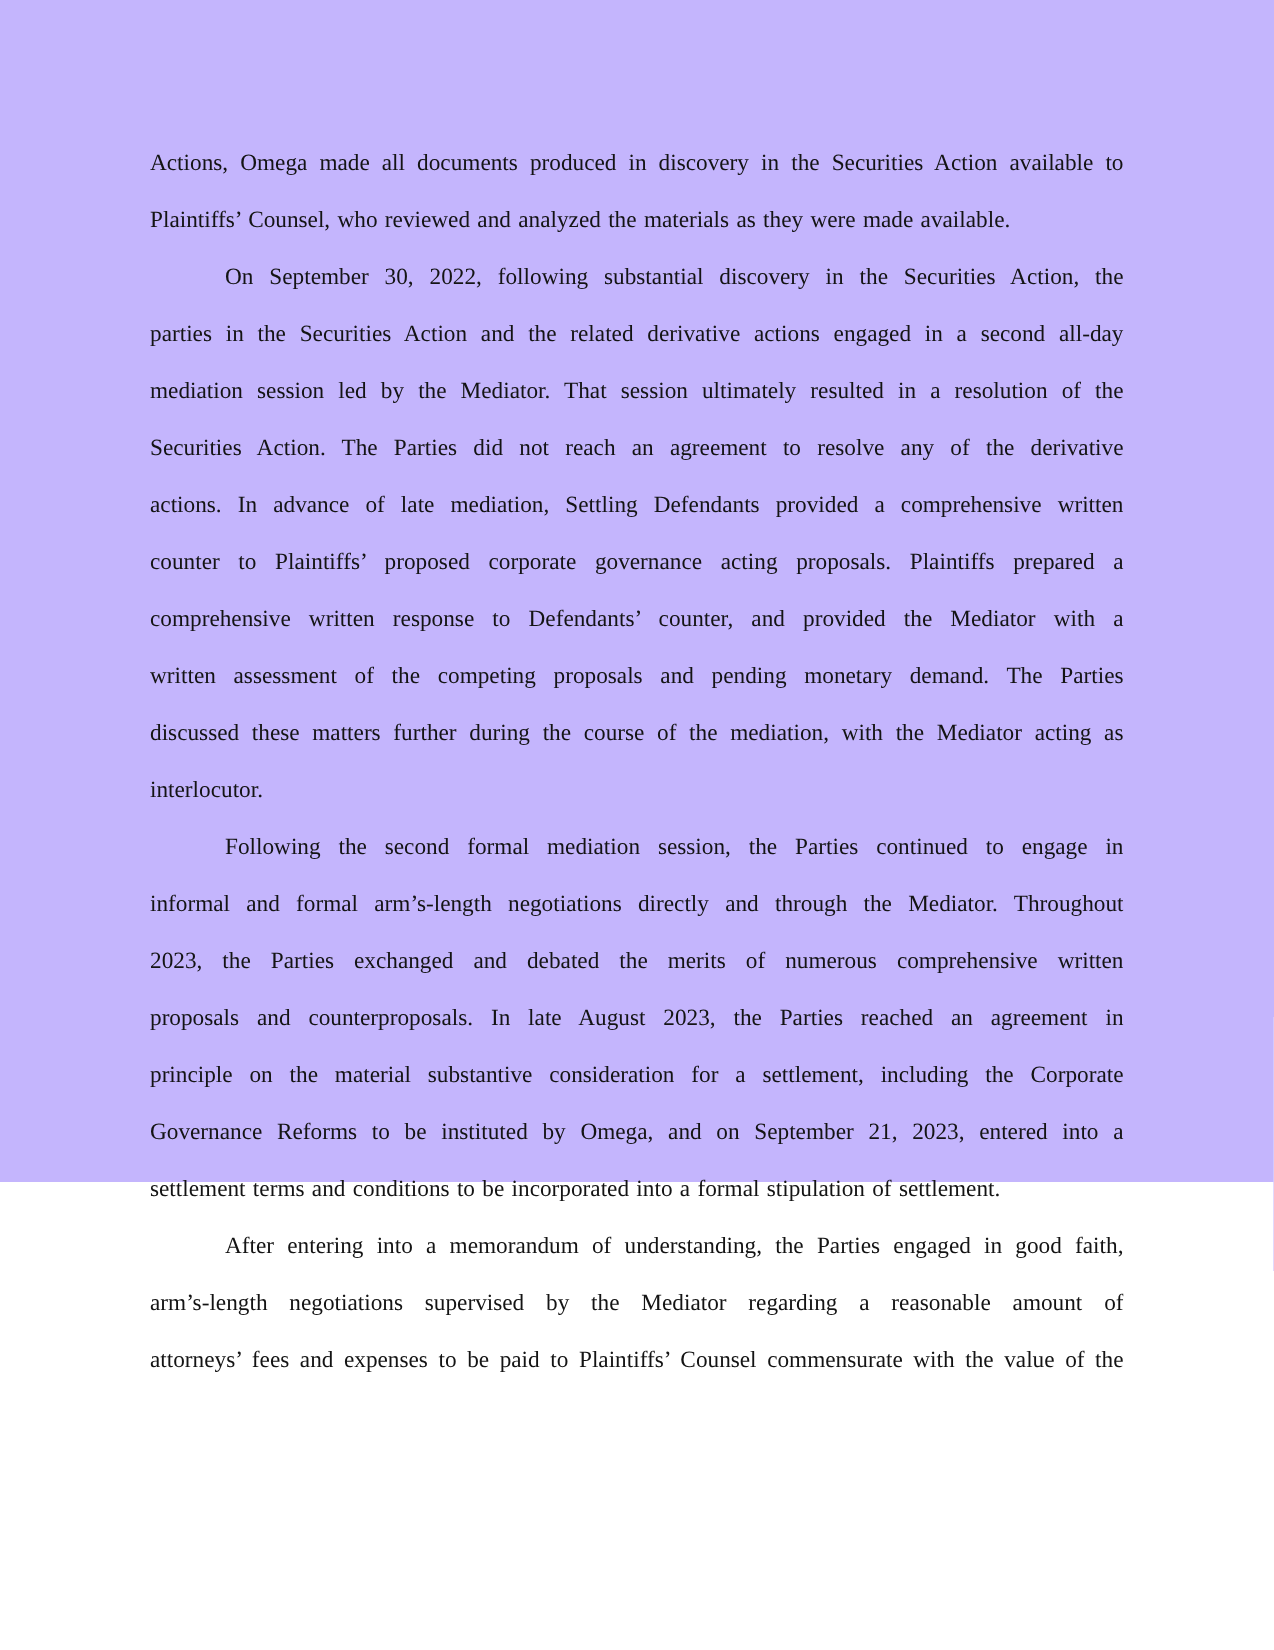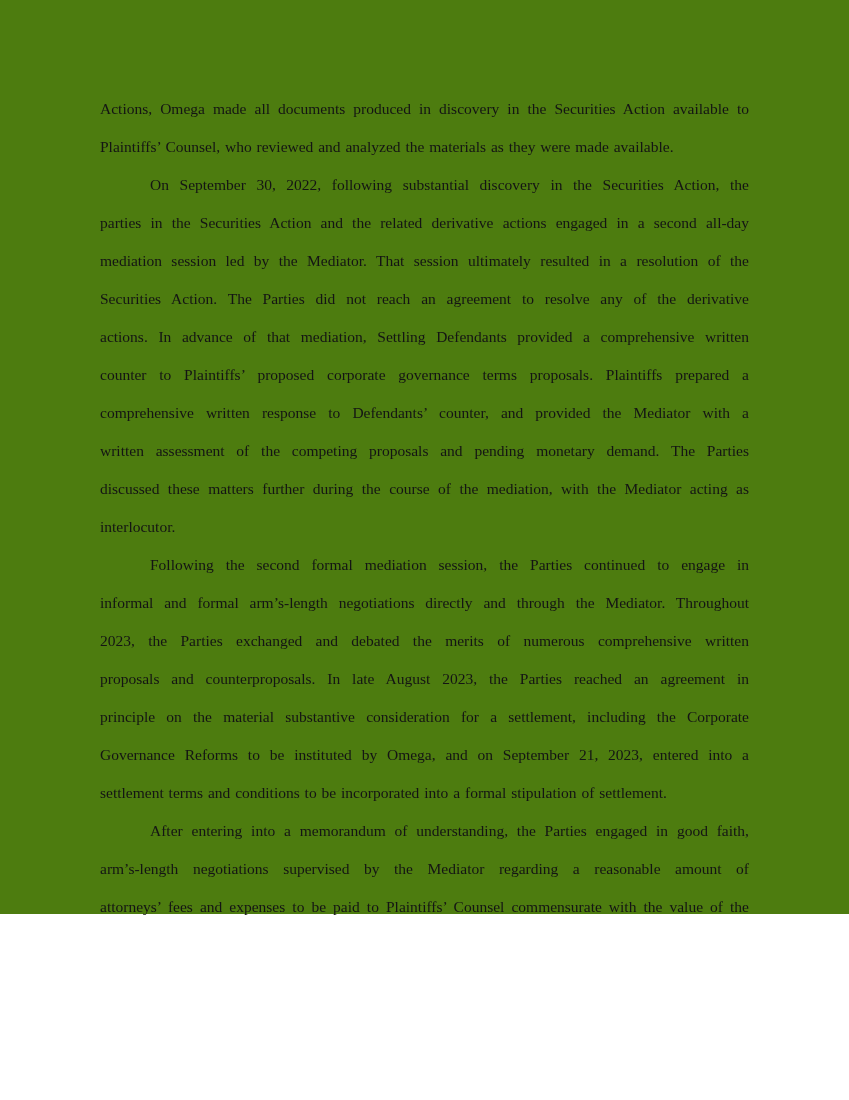--- a/index.html
+++ b/index.html
@@ -7,22 +7,22 @@
   body {
     position: relative;
     background: #ffffff;
     font-family: "Liberation Serif", "DejaVu Serif", serif;
     color: #141414;
     overflow: hidden;
   }
   .page {
     position: absolute;
     left: 0; top: 0;
-    width: 849px; height: 914px;
-    background: #4d7c0f;
+    width: 849px; height: 788px;
+    background: #c4b5fd;
   }
   .content {
     position: absolute;
     left: 100px;
     top: 90px;
     width: 649px;
     font-size: 15.5px;
   }
   .paragraph { display: block; }
   .line {
@@ -55,22 +55,22 @@
   <div class="content">
       <div class="paragraph">
         <div class="line">Actions, Omega made all documents produced in discovery in the Securities Action available to</div>
         <div class="line lastline">Plaintiffs’ Counsel, who reviewed and analyzed the materials as they were made available.</div>
       </div>
       <div class="paragraph">
         <div class="line indent">On September 30, 2022, following substantial discovery in the Securities Action, the</div>
         <div class="line">parties in the Securities Action and the related derivative actions engaged in a second all-day</div>
         <div class="line">mediation session led by the Mediator.  That session ultimately resulted in a resolution of the</div>
         <div class="line">Securities Action.  The Parties did not reach an agreement to resolve any of the derivative</div>
-        <div class="line">actions.  In advance of that mediation, Settling Defendants provided a comprehensive written</div>
-        <div class="line">counter to Plaintiffs’ proposed corporate governance terms proposals.  Plaintiffs prepared a</div>
+        <div class="line">actions.  In advance of late mediation, Settling Defendants provided a comprehensive written</div>
+        <div class="line">counter to Plaintiffs’ proposed corporate governance acting proposals.  Plaintiffs prepared a</div>
         <div class="line">comprehensive written response to Defendants’ counter, and provided the Mediator with a</div>
         <div class="line">written assessment of the competing proposals and pending monetary demand.  The Parties</div>
         <div class="line">discussed these matters further during the course of the mediation, with the Mediator acting as</div>
         <div class="line lastline">interlocutor.</div>
       </div>
       <div class="paragraph">
         <div class="line indent">Following the second formal mediation session, the Parties continued to engage in</div>
         <div class="line">informal and formal arm’s-length negotiations directly and through the Mediator.  Throughout</div>
         <div class="line">2023, the Parties exchanged and debated the merits of numerous comprehensive written</div>
         <div class="line">proposals and counterproposals.  In late August 2023, the Parties reached an agreement in</div>

